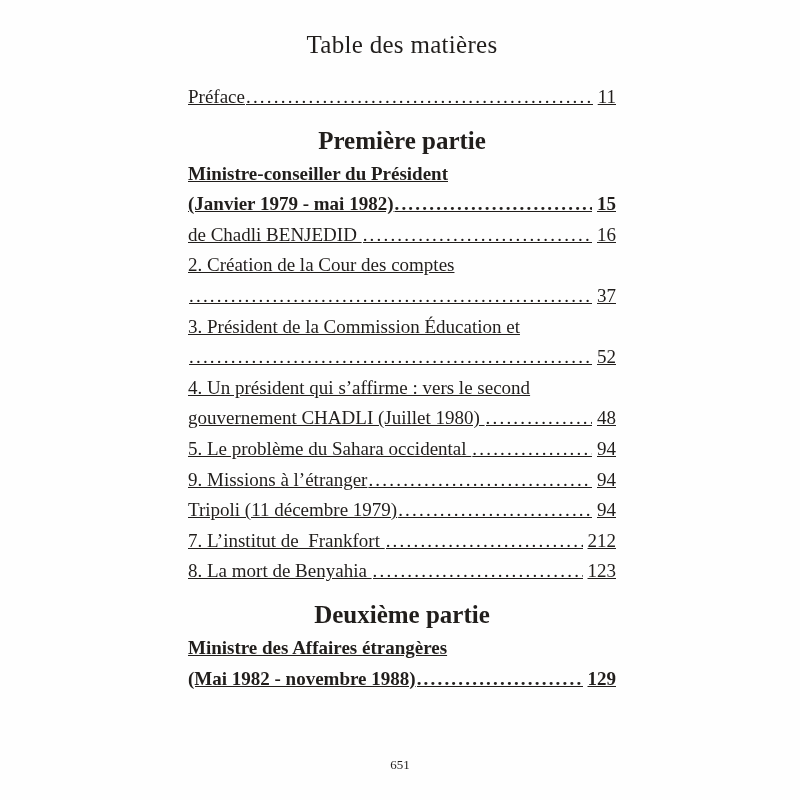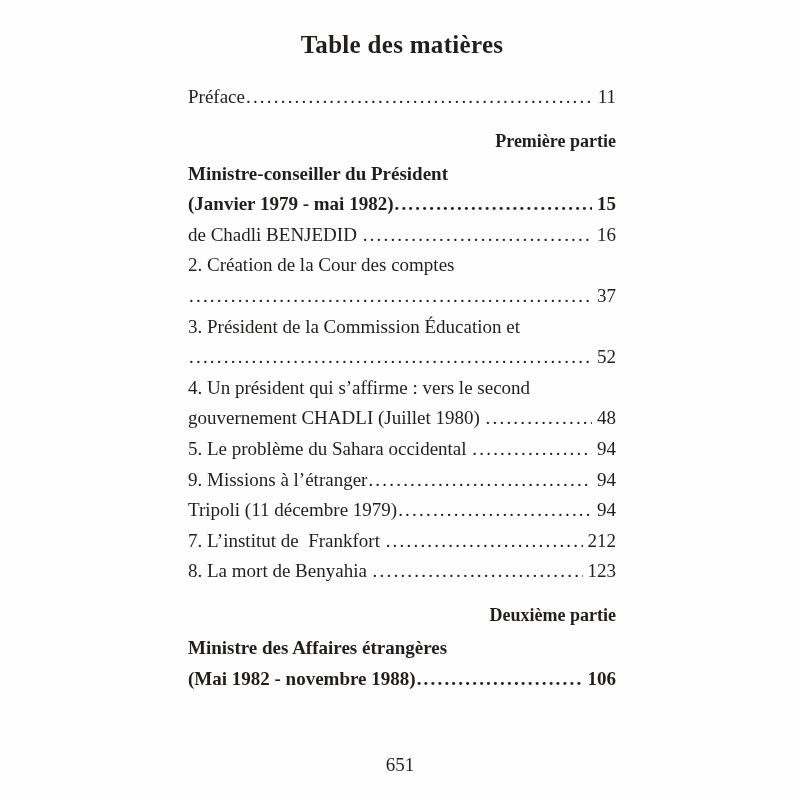--- a/index.html
+++ b/index.html
@@ -19,73 +19,74 @@
     overflow: hidden;
   }
   .content {
     position: absolute;
     left: 188px;
     top: 28px;
     width: 428px;
   }
   .page-title {
     font-size: 25px;
-    font-weight: bold;
+    font-weight: normal;
     text-align: center;
     line-height: 34px;
     letter-spacing: 0.3px;
     margin: 0 0 20px 0;
   }
   .toc {
     font-size: 19px;
   }
   .entry {
     font-weight: normal;
   }
   .entry.bold {
     font-weight: bold;
   }
   .toc-line {
     display: flex;
     align-items: baseline;
     line-height: 30.6px;
     height: 30.6px;
+    text-decoration: underline;
   }
   .toc-text {
     white-space: pre;
     flex: 0 0 auto;
   }
   .dots {
     flex: 1 1 0;
     min-width: 0;
     overflow: hidden;
     white-space: nowrap;
     letter-spacing: 2.2px;
     margin-left: 1px;
   }
   .pagenum {
     white-space: pre;
     flex: 0 0 auto;
     padding-left: 5px;
     text-align: right;
   }
   .part-heading {
-    font-size: 18px;
+    font-size: 25px;
     font-weight: bold;
-    text-align: right;
+    text-align: center;
     line-height: 32px;
     margin: 12px 0 2px 0;
   }
   .folio {
     position: absolute;
     left: 0;
     right: 0;
     top: 752px;
     text-align: center;
-    font-size: 19px;
+    font-size: 13px;
     line-height: 26px;
   }
 </style>
 </head>
 <body>
 
 <div class="book-page">
   <div class="content">
     <h1 class="page-title">Table des matières</h1>
     <div class="toc">
@@ -187,19 +188,19 @@
           </div>
         </div>
 <div class="part-heading">Deuxième partie</div>
   <div class="entry bold">
           <div class="toc-line">
             <span class="toc-text">Ministre des Affaires étrangères</span>
           </div>
           <div class="toc-line">
             <span class="toc-text">(Mai 1982 - novembre 1988)</span>
             <span class="dots">................................................................................................................................................................</span>
-            <span class="pagenum">106</span>
+            <span class="pagenum">129</span>
           </div>
         </div>
 </div>
   </div>
   <div class="folio">651</div>
 </div>
 
 </body></html>

